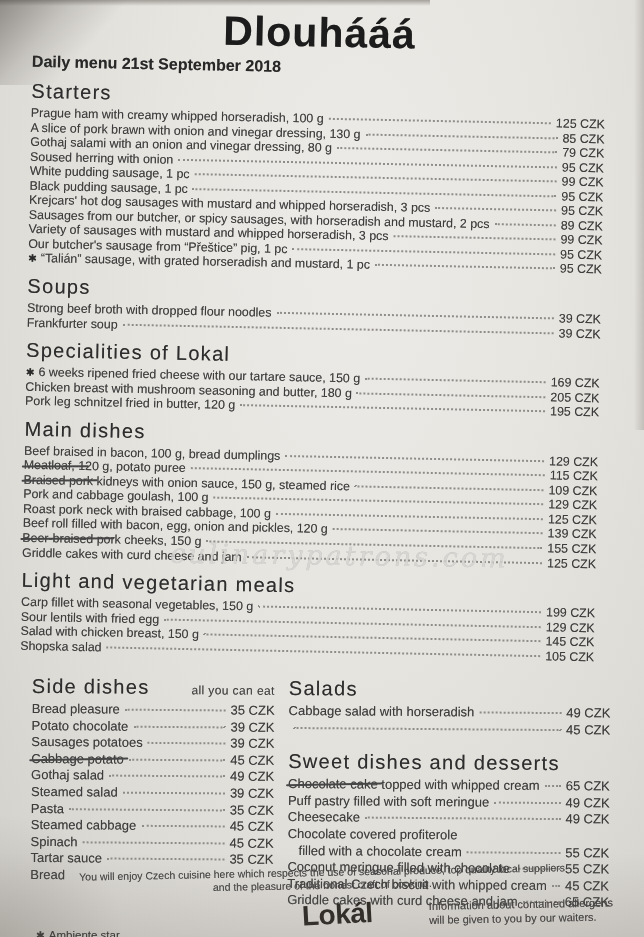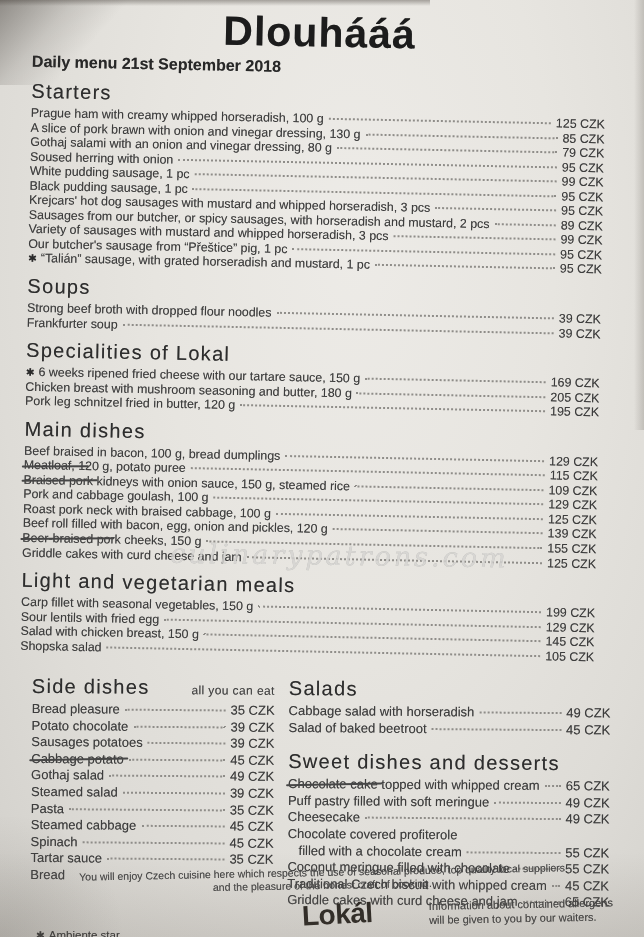--- a/index.html
+++ b/index.html
@@ -267,21 +267,20 @@
           </div>
       </div>
       <div class="col-r" id="col-right">
           <h2>Salads</h2>
           <div class="row">
             <span class="txt"><span>Cabbage salad with horseradish</span></span>
             <span class="dots"></span>
             <span class="price">49 CZK</span>
           </div>
           <div class="row">
-            <span class="txt"><span>Salad of baked beetroot</span></span>
             <span class="dots"></span>
             <span class="price">45 CZK</span>
           </div>
           <h2 class="second">Sweet dishes and desserts</h2>
           <div class="row">
             <span class="txt"><span class="struck">Chocolate cake</span><span> topped with whipped cream</span></span>
             <span class="dots"></span>
             <span class="price">65 CZK</span>
           </div>
           <div class="row">

